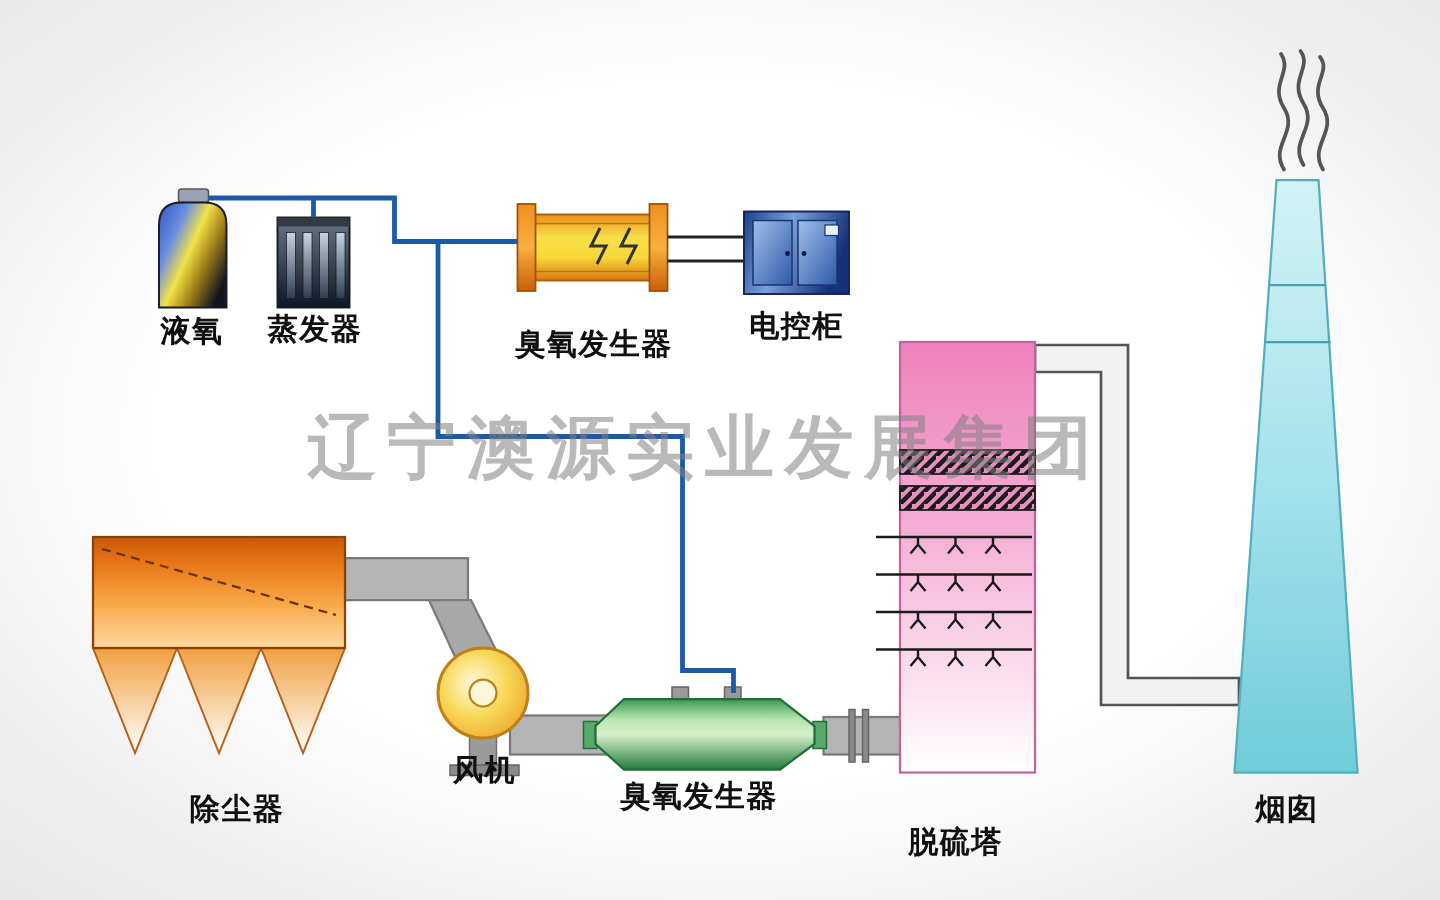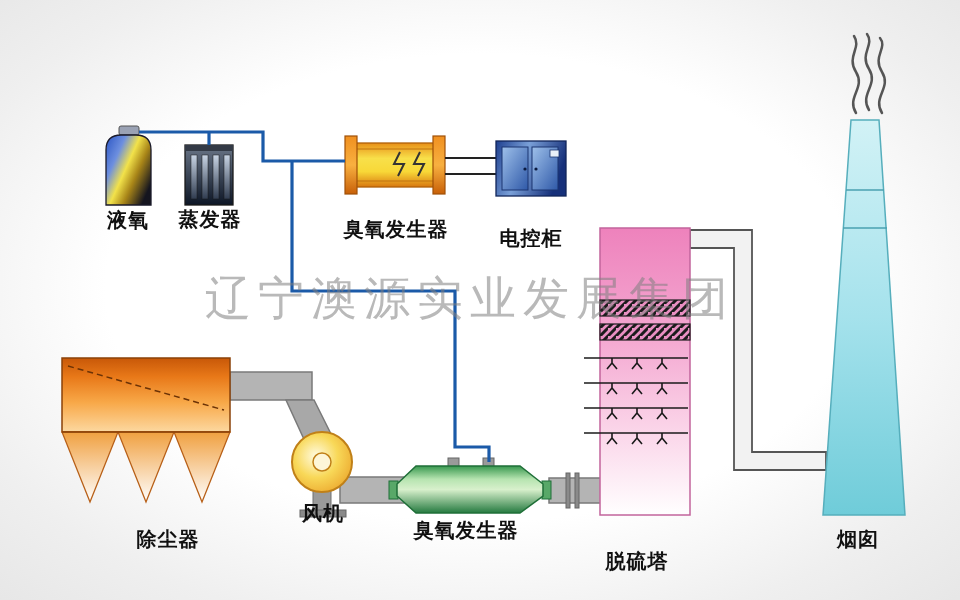--- a/index.html
+++ b/index.html
@@ -9,21 +9,21 @@
     background:radial-gradient(ellipse 75% 75% at 50% 48%, #ffffff 52%, #efefef 78%, #e5e5e5 100%);
   }
   .stage svg{position:absolute;left:0;top:0;z-index:1;}
   .label{
     position:absolute;transform:translateX(-50%);
     font-weight:bold;font-size:20px;color:#101010;
     white-space:nowrap;z-index:6;letter-spacing:1px;
   }
   .watermark{
     position:absolute;left:470px;top:268px;transform:translateX(-50%);
-    font-size:46px;font-weight:normal;letter-spacing:7px;
+    font-size:46px;font-weight:bold;letter-spacing:7px;
     color:rgba(128,128,128,0.55);white-space:nowrap;z-index:5;
     pointer-events:none;
   }
 </style>
 </head>
 <body>
 
 <div class="stage">
 
 <svg width="960" height="600" viewBox="0 0 960 600">
@@ -222,20 +222,20 @@
     <path d="M209,132 V145"></path>
     <path d="M292,161 V291 H455 V447 H489 V462"></path>
   </g>
 </svg>
 
 <div class="watermark">辽宁澳源实业发展集团</div>
 
 <div class="label" style="left:128px;top:207px;">液氧</div>
 <div class="label" style="left:210px;top:206px;">蒸发器</div>
 <div class="label" style="left:396px;top:216px;">臭氧发生器</div>
-<div class="label" style="left:531px;top:204px;margin-top:21px;">电控柜</div>
-<div class="label" style="left:168px;top:526px;">除尘器</div>
+<div class="label" style="left:531px;top:204px;">电控柜</div>
+<div class="label" style="left:158px;top:526px;">除尘器</div>
 <div class="label" style="left:323px;top:500px;">风机</div>
 <div class="label" style="left:466px;top:517px;">臭氧发生器</div>
 <div class="label" style="left:637px;top:548px;">脱硫塔</div>
 <div class="label" style="left:858px;top:526px;">烟囱</div>
 
 </div>
 
 </body></html>

